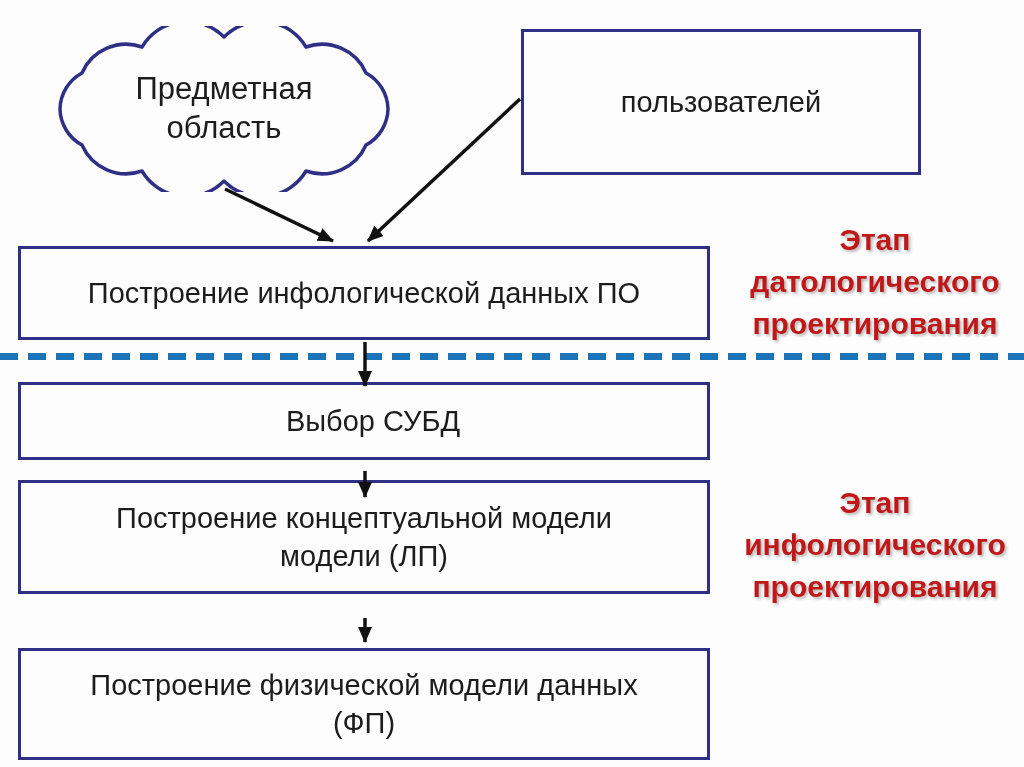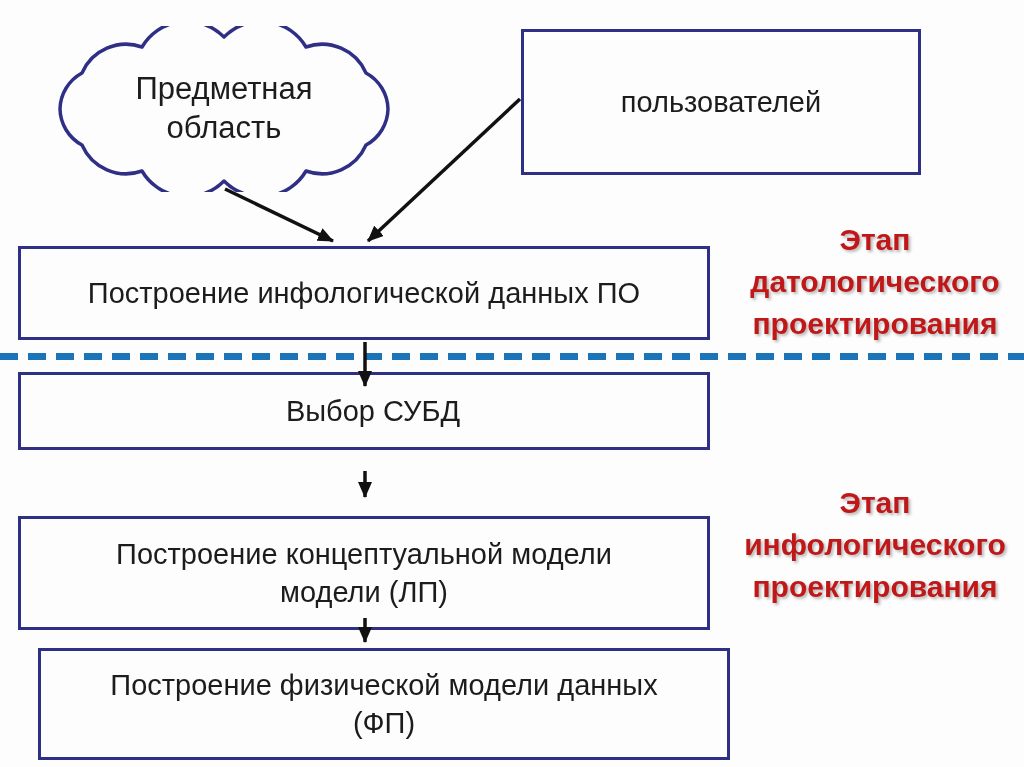--- a/index.html
+++ b/index.html
@@ -28,23 +28,23 @@
     align-items: center;
     justify-content: center;
     text-align: center;
     color: #1c1c1c;
     font-size: 29px;
     line-height: 1.32;
     z-index: 2;
   }
   #info-box   { left: 521px; top: 29px;  width: 400px; height: 146px; }
   #step-box-1 { left: 18px;  top: 246px; width: 692px; height: 94px;  }
-  #step-box-2 { left: 18px;  top: 372px; width: 692px; height: 78px; padding-left: 18px;  }
-  #step-box-3 { left: 18px;  top: 516px; width: 692px; height: 114px; }
-  #step-box-4 { left: 18px;  top: 648px; width: 692px; height: 112px; margin-left: 20px; }
+  #step-box-2 { left: 18px;  top: 382px; width: 692px; height: 78px; padding-left: 18px;  }
+  #step-box-3 { left: 18px;  top: 480px; width: 692px; height: 114px; }
+  #step-box-4 { left: 18px;  top: 648px; width: 692px; height: 112px; }
 
   
   #cloud-wrap { left: 48px; top: 26px; width: 352px; height: 166px; z-index: 2; }
   #cloud-label {
     left: 48px; top: 26px; width: 352px; height: 166px;
     display: flex; flex-direction: column; align-items: center; justify-content: center;
     color: #1c1c1c; font-size: 31px; line-height: 1.25; text-align: center;
     z-index: 3;
   }
 

